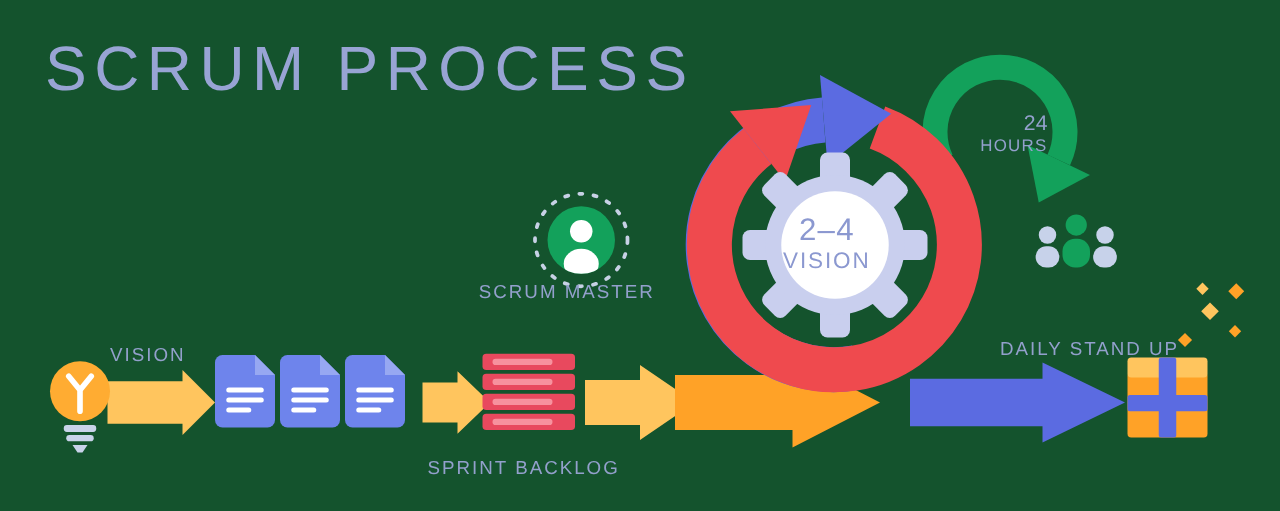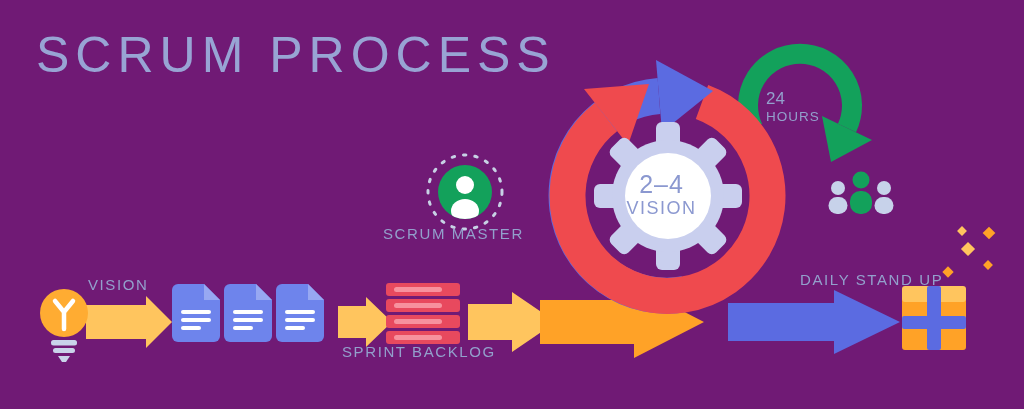--- a/index.html
+++ b/index.html
@@ -1,40 +1,40 @@
 <!DOCTYPE html>
 <html style="--c-title: #98A4D4; --c-label: #93A0CC; --c-gear_text: #8B98D0; --c-yellow: #FFC55E; --c-orange: #FFA227; --c-red: #EF4A4E; --c-blue: #5B6BE1; --c-doc_blue: #6E84EC; --c-doc_fold: #97A8F2; --c-green: #13A15B; --c-gear: #C9CFEE; --c-side_person: #C7D2EA; --c-backlog_red: #E8495E; --c-backlog_stripe: #F7919E; --c-bulb: #FFAC32; --c-base_gray: #C9D3EA; --c-dash: #C7D1E5;"><head>
 <meta charset="utf-8">
 <style>
   html,body{margin:0;padding:0;background:#fff;}
   .canvas{
-    position:relative;width:1024px;height:409px;background:#701a75;overflow:hidden;
+    position:relative;width:1024px;height:409px;background:#14532d;overflow:hidden;
     font-family:"Liberation Sans", sans-serif;
   }
   .title{
     position:absolute;left:36px;top:26px;font-size:50px;font-weight:300;
     letter-spacing:6px;color:var(--c-title,#98A4D4);white-space:nowrap;
   }
   .label{
     position:absolute;color:var(--c-label,#93A0CC);font-size:15px;
     letter-spacing:1.6px;text-align:left;font-weight:400;white-space:nowrap;
   }
   .lbl-vision{left:88px;top:276px;width:100px;}
   .lbl-user-stories{left:166px;top:349px;width:170px;}
-  .lbl-sprint-backlog{left:342px;top:343px;width:164px;}
+  .lbl-sprint-backlog{left:342px;top:366px;width:164px;}
   .lbl-scrum-master{left:383px;top:225px;width:164px;}
   .lbl-daily-standup{left:800px;top:225px;width:168px;margin-top:46px;}
   .gear-text{
     position:absolute;left:626px;top:171px;width:71px;text-align:center;
     color:var(--c-gear_text,#8B98D0);line-height:1.1;
   }
   .gear-text .l1{font-size:25px;letter-spacing:1px;display:block;}
   .gear-text .l2{font-size:18px;letter-spacing:1.5px;display:block;}
   .loop-text{
-    position:absolute;left:766px;top:89px;width:72px;text-align:left;
+    position:absolute;left:766px;top:89px;width:72px;text-align:right;
     color:var(--c-label,#93A0CC);line-height:1.2;
   }
   .loop-text .l1{font-size:17px;display:block;}
   .loop-text .l2{font-size:13.5px;letter-spacing:1px;display:block;}
   svg{position:absolute;left:0;top:0;}
   .f-yellow{fill:var(--c-yellow,#FFC55E)} .f-orange{fill:var(--c-orange,#FFA227)}
   .f-blue{fill:var(--c-blue,#5B6BE1)}     .f-red{fill:var(--c-red,#EF4A4E)}
   .f-green{fill:var(--c-green,#13A15B)}   .f-doc{fill:var(--c-doc_blue,#6E84EC)}
   .f-fold{fill:var(--c-doc_fold,#97A8F2)} .f-gear{fill:var(--c-gear,#C9CFEE)}
   .f-white{fill:#ffffff}                  .f-side{fill:var(--c-side_person,#C7D2EA)}

